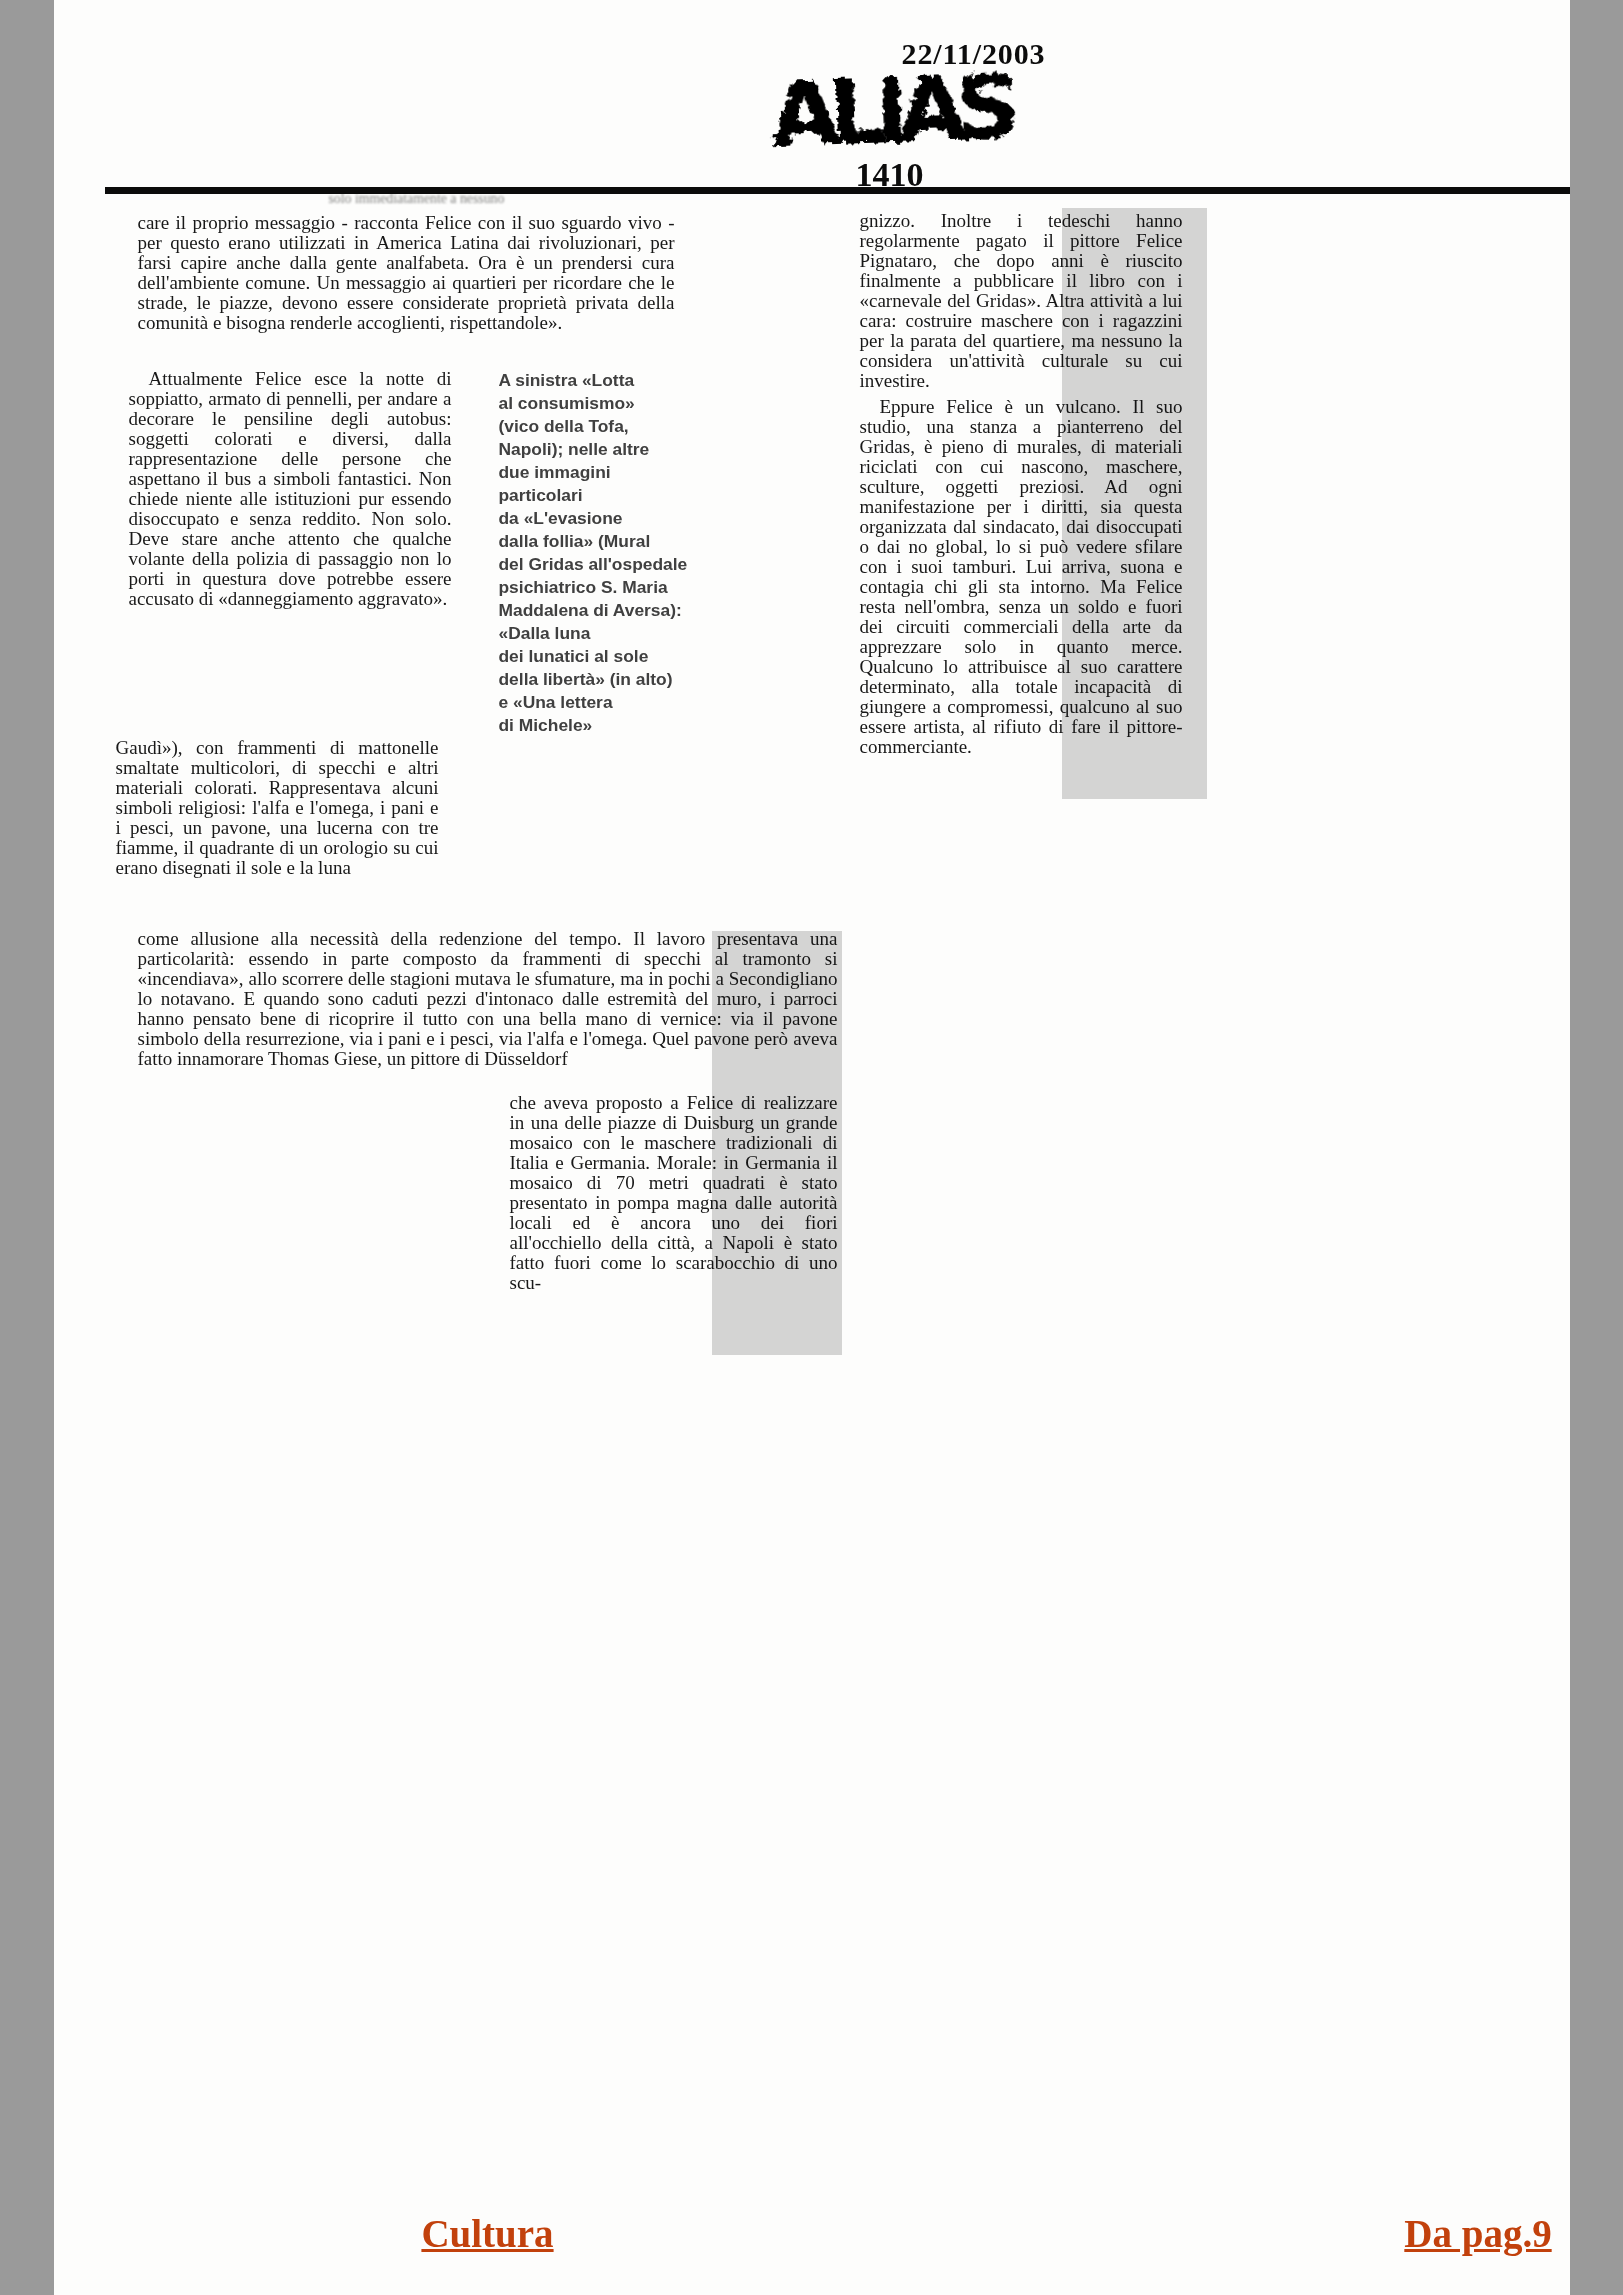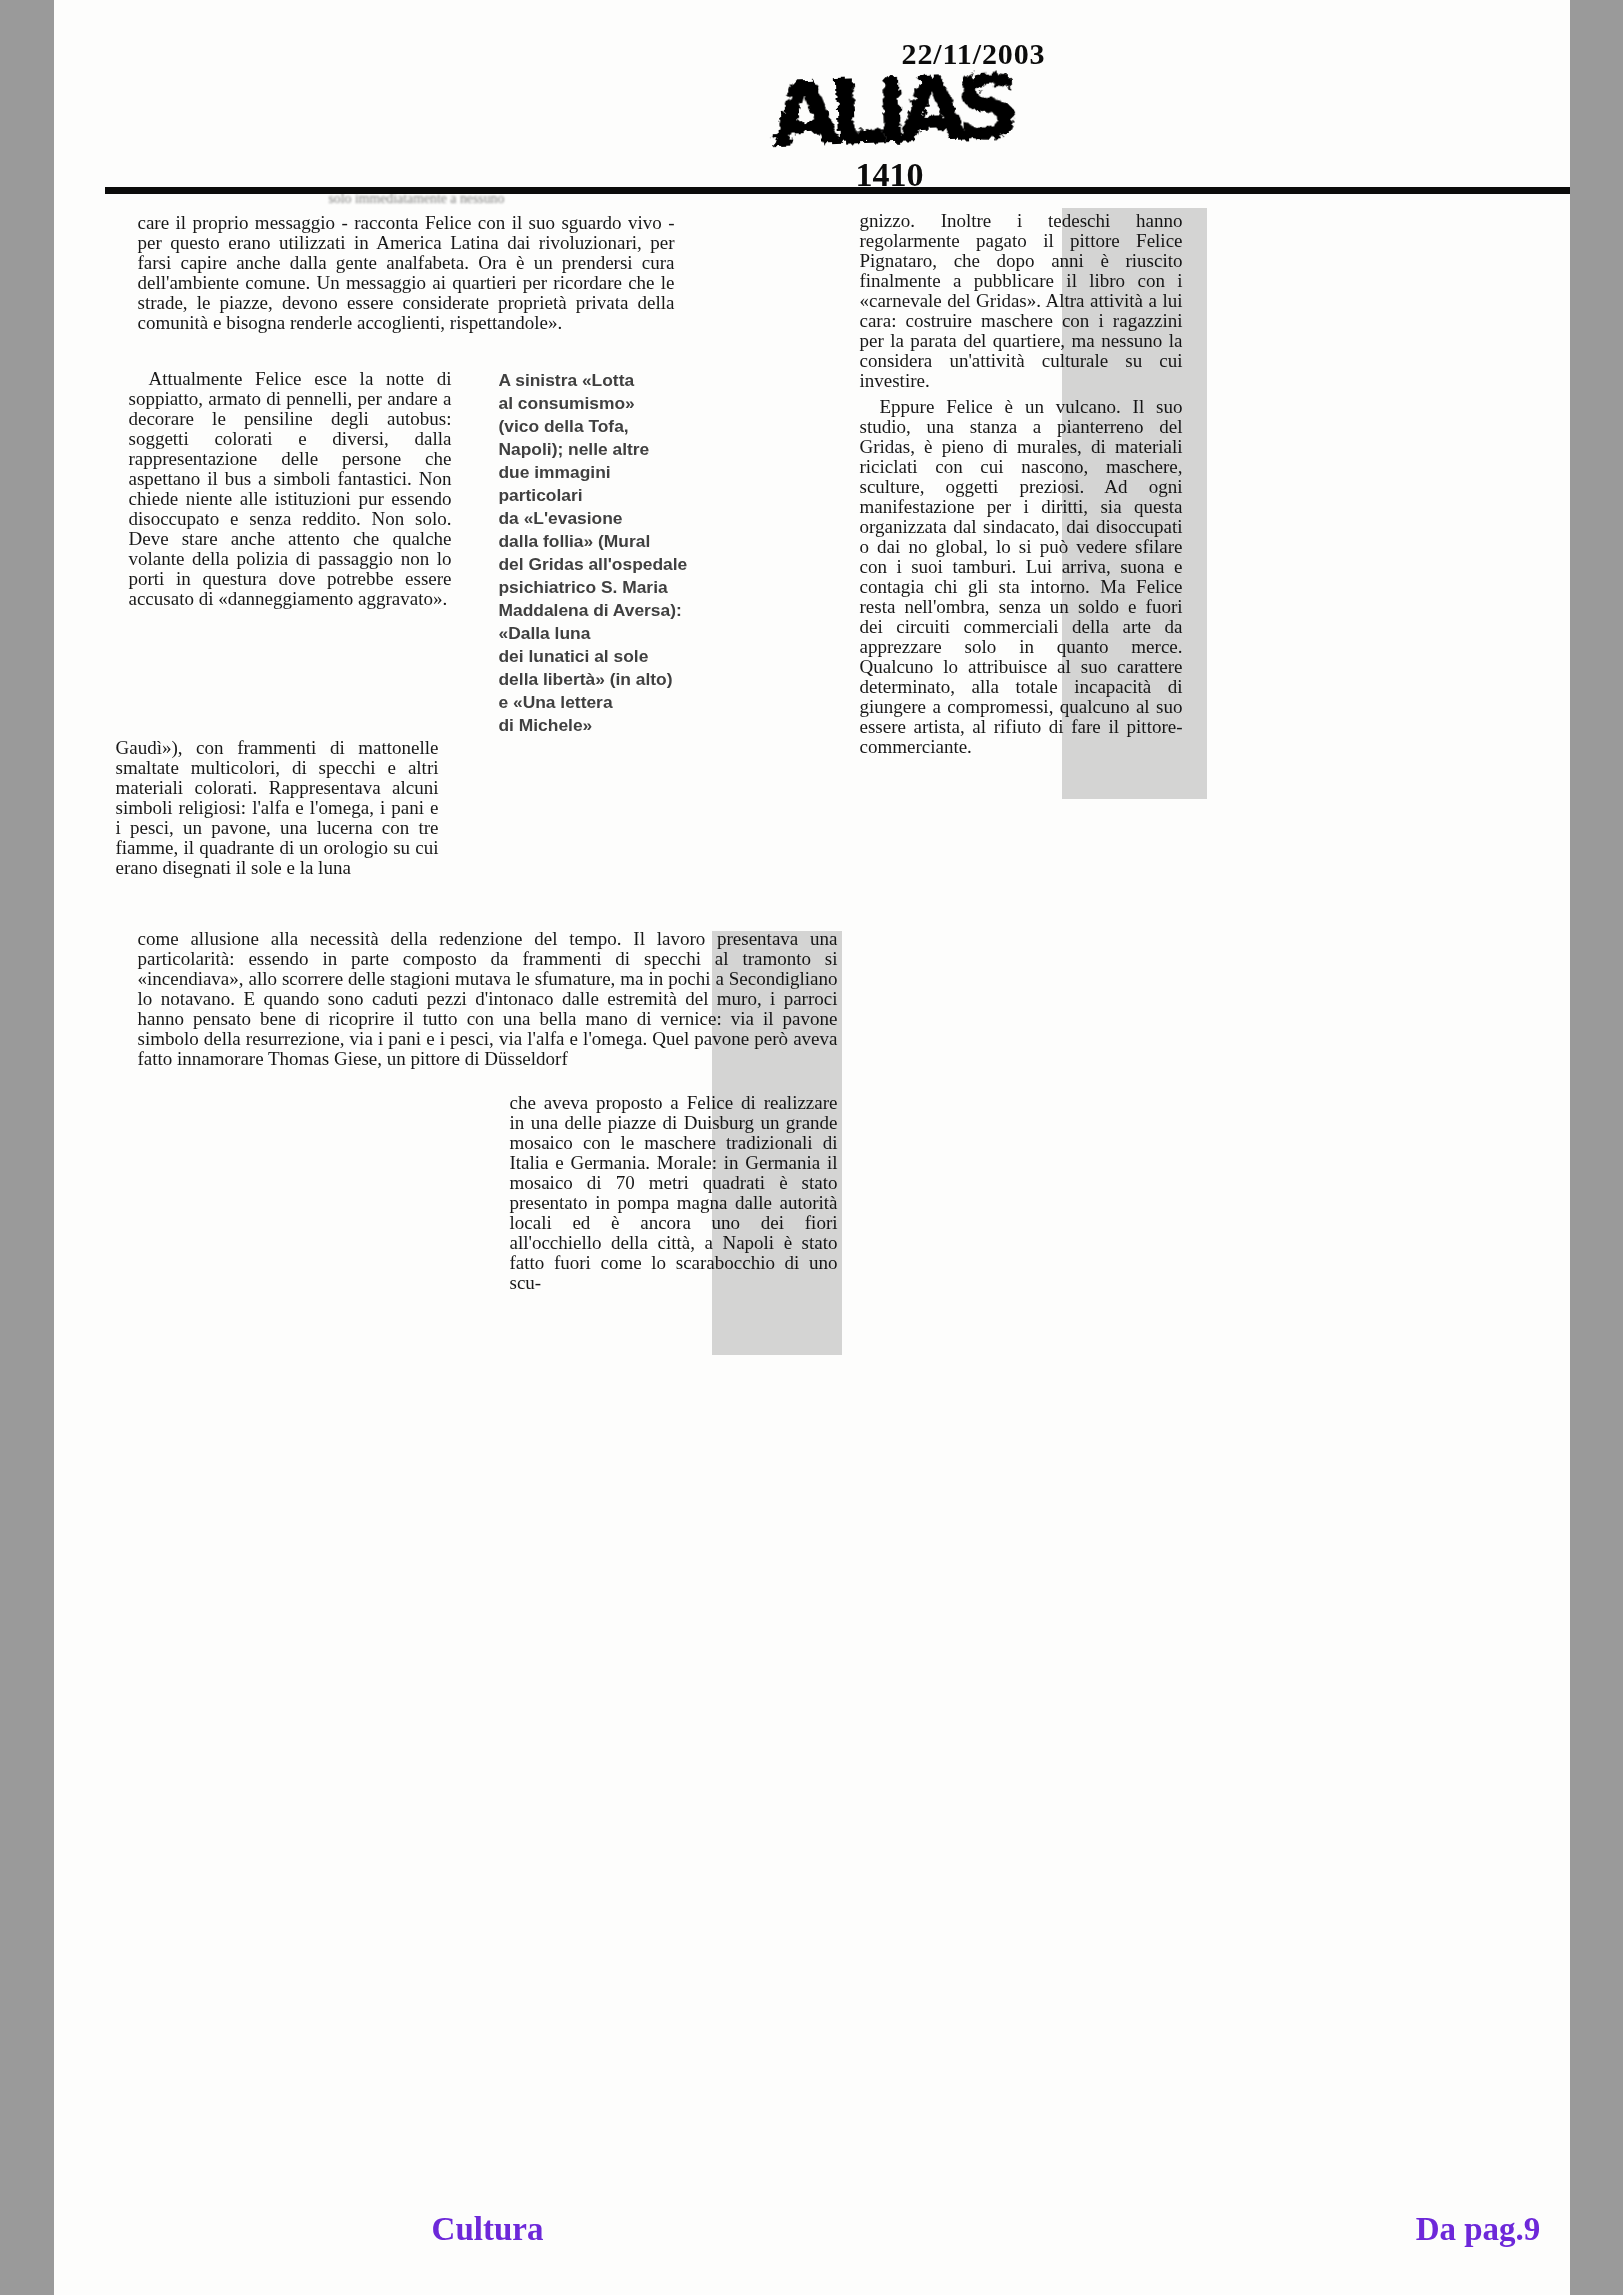--- a/index.html
+++ b/index.html
@@ -77,23 +77,24 @@
   }
   .grey-band {
     position: absolute;
     background: rgba(120,120,120,0.30);
     mix-blend-mode: multiply;
     z-index: 2;
     pointer-events: none;
   }
   .footer-label {
     position: absolute;
-    font-size: 33px;
+    font-size: 39px;
     font-weight: bold;
-    color: #6d28d9;
+    color: #c2410c;
+    text-decoration: underline;
   }
   .footer-center { left: 84px; top: 2211px; width: 700px; text-align: center; }
   .footer-right  { left: 1304px; top: 2211px; width: 241px; text-align: center; }
 </style>
 </head>
 <body>
 
 <div class="page">
 
   <div class="pagenum">12</div>

